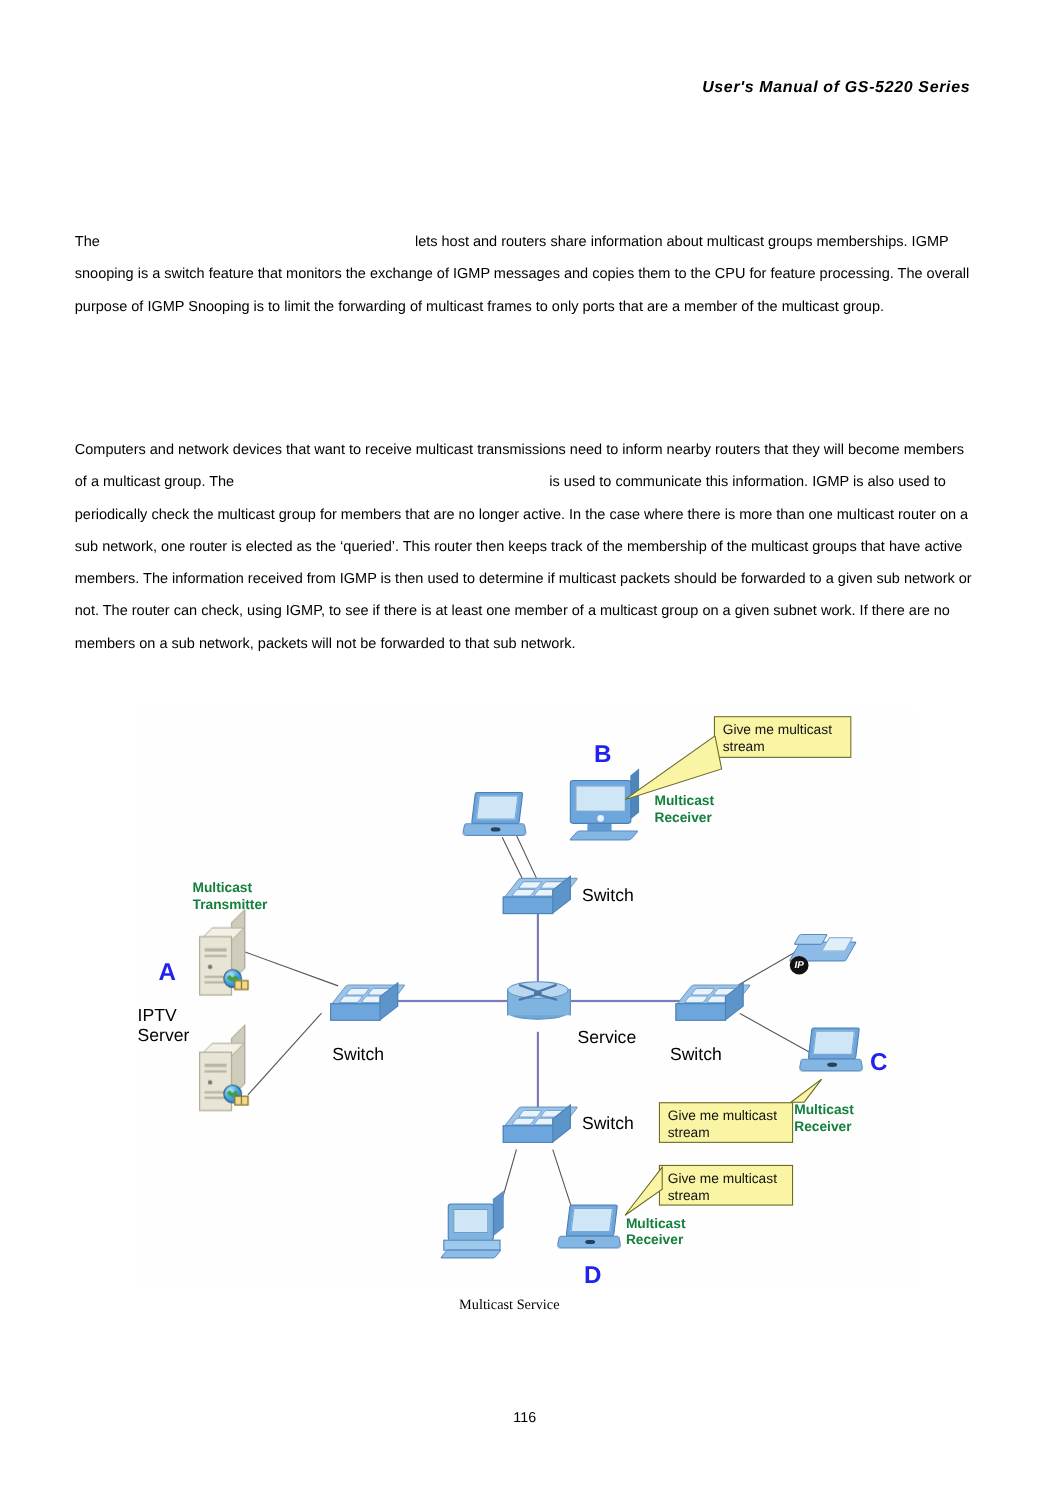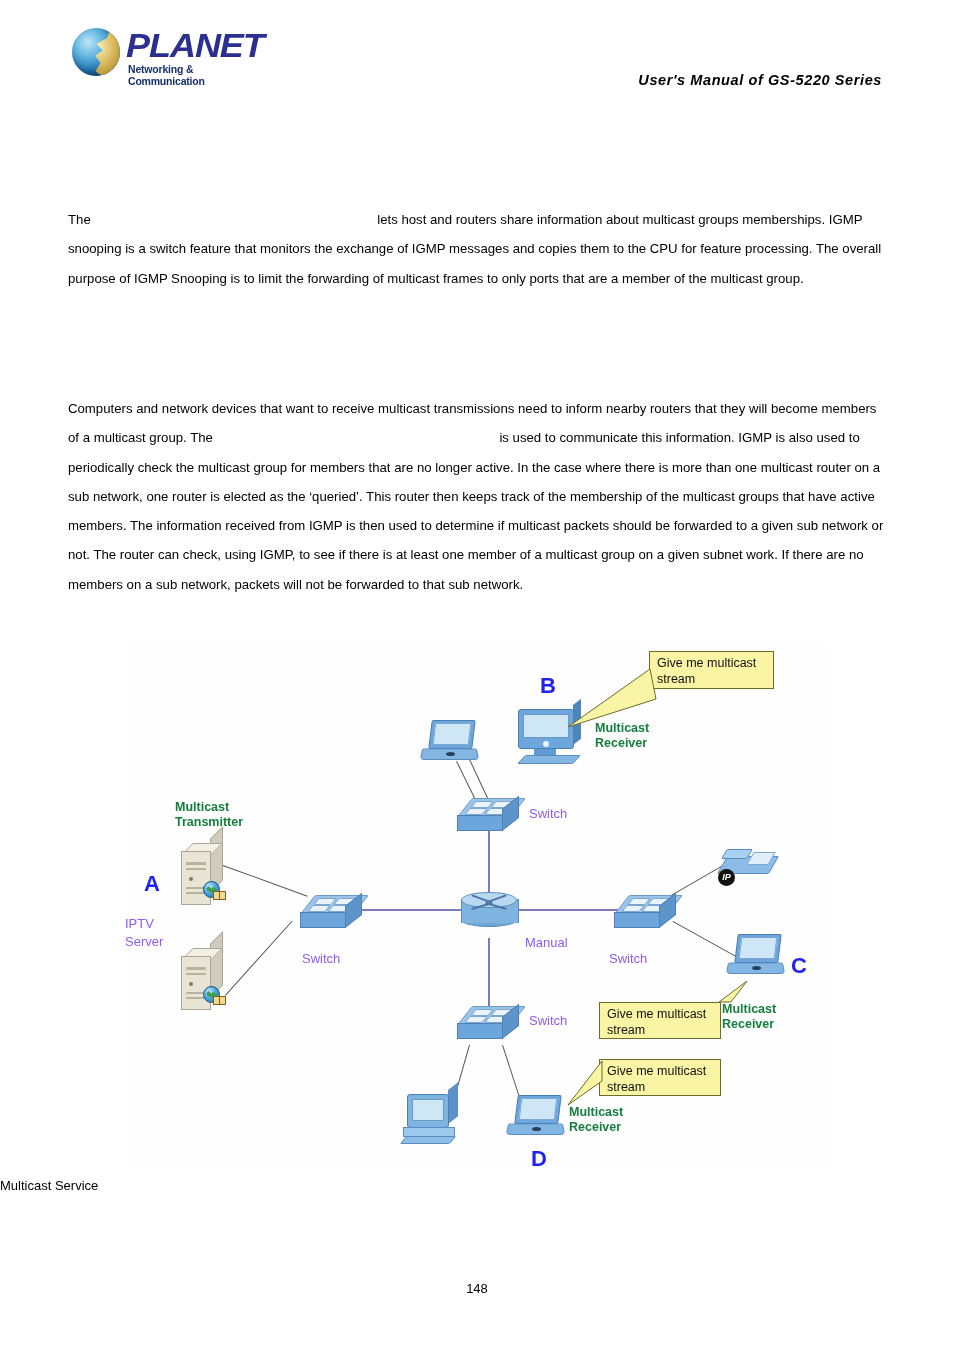--- a/index.html
+++ b/index.html
@@ -21,24 +21,24 @@
   .hdr-title{position:absolute;right:72px;top:44px;font-size:14.5px;font-weight:bold;font-style:italic;
      letter-spacing:.6px;white-space:nowrap;margin-top:28px;}
 
   
   .body-text{position:absolute;left:68px;top:205px;width:816px;font-size:13.2px;line-height:29.3px;text-align:left;}
   .para2{position:absolute;left:68px;top:394px;width:816px;font-size:13.2px;line-height:29.3px;}
   .hidden-term{color:#ffffff;font-weight:bold;}
 
   
   .fig{position:absolute;left:125px;top:643px;width:706px;height:528px;background:#fefefe;}
-  .fig-caption{position:absolute;left:0;top:1178px;width:926px;text-align:left;font-size:13px;}
+  .fig-caption{position:absolute;left:0;top:1178px;width:926px;text-align:center;font-size:13px;font-family:Liberation Serif, serif;}
 
   .lbl{position:absolute;font-family:"Liberation Sans",sans-serif;white-space:nowrap;}
-  .lbl-blk{font-size:13px;color:#8b5cf6;}
+  .lbl-blk{font-size:16px;color:#000000;}
   .lbl-grn{font-size:12.5px;color:#15803d;font-weight:bold;line-height:15px;}
   .lbl-abcd{font-size:22px;font-weight:bold;color:#2222ee;}
 
   
   .callout{position:absolute;background:#faf5a5;border:1px solid #6b6b2a;font-size:12.5px;
      line-height:16px;color:#111;padding:3px 6px 4px 7px;box-sizing:border-box;}
 
   
   .lnk{position:absolute;background:#555;height:1px;transform-origin:0 0;}
   .lnk-p{position:absolute;background:#7b7bbd;}
@@ -128,25 +128,20 @@
      transform:skewX(-30deg);border:1px solid #7ba7d2;box-sizing:border-box;}
   .ip-badge{position:absolute;width:17px;height:17px;border-radius:50%;background:#111;color:#fff;
      font-size:9px;font-weight:bold;text-align:center;line-height:17px;font-style:italic;}
 
   .pagenum{position:absolute;left:0;top:1281px;width:954px;text-align:center;font-size:13px;}
 </style>
 </head>
 <body>
 
 <div class="hdr">
-  <div class="logo">
-    <div class="logo-ball"></div>
-    <div class="logo-word">PLANET</div>
-    <div class="logo-sub">Networking &amp; Communication</div>
-  </div>
   <div class="hdr-title">User's Manual of GS-5220 Series</div>
 </div>
 
 <div class="body-text">
   <span>The </span><span class="hidden-term">Internet Group Management Protocol (IGMP)</span><span> lets host and routers share information about multicast groups memberships. IGMP snooping is a switch feature that monitors the exchange of IGMP messages and copies them to the CPU for feature processing. The overall purpose of IGMP Snooping is to limit the forwarding of multicast frames to only ports that are a member of the multicast group.</span>
 </div>
 
 <div class="para2">
   <span>Computers and network devices that want to receive multicast transmissions need to inform nearby routers that they will become members of a multicast group. The </span><span class="hidden-term">Internet Group Management Protocol (IGMP)</span><span> is used to communicate this information. IGMP is also used to periodically check the multicast group for members that are no longer active. In the case where there is more than one multicast router on a sub network, one router is elected as the ‘queried’. This router then keeps track of the membership of the multicast groups that have active members. The information received from IGMP is then used to determine if multicast packets should be forwarded to a given sub network or not. The router can check, using IGMP, to see if there is at least one member of a multicast group on a given subnet work. If there are no members on a sub network, packets will not be forwarded to that sub network.</span>
 </div>
@@ -255,21 +250,21 @@
 
   <div class="router" style="left:336px;top:246px;">
     <div class="rt-bot"></div>
       <div class="rt-body"></div>
       <div class="rt-top"></div>
     <div class="rt-ar" style="left:10px;top:9px;width:22px;transform:rotate(20deg);"></div>
     <div class="rt-ar" style="left:24px;top:9px;width:22px;transform:rotate(-20deg);"></div>
     <div class="rt-ar" style="left:10px;top:16px;width:22px;transform:rotate(-16deg);"></div>
     <div class="rt-ar" style="left:24px;top:16px;width:22px;transform:rotate(16deg);"></div>
   </div>
-  <div class="lbl lbl-blk" style="left:400px;top:292px;">Manual</div>
+  <div class="lbl lbl-blk" style="left:400px;top:292px;">Service</div>
 
   <div class="phone" style="left:597px;top:203px;">
     <div class="ph-base"></div>
       <div class="ph-keys"></div>
       <div class="ph-hand"></div>
   </div>
   <div class="ip-badge" style="left:593px;top:226px;">IP</div>
 
   <div class="switch" style="left:489px;top:252px;">
     <div class="sw-top"></div>
@@ -325,13 +320,13 @@
     <div class="lap-lidout"></div>
       <div class="lap-scr"></div>
       <div class="lap-base"></div>
       <div class="lap-pad"></div>
   </div>
   <div class="lbl lbl-abcd" style="left:406px;top:503px;">D</div>
 
 </div>
 
 <div class="fig-caption">Multicast Service</div>
-<div class="pagenum">148</div>
+<div class="pagenum">116</div>
 
 </body></html>

